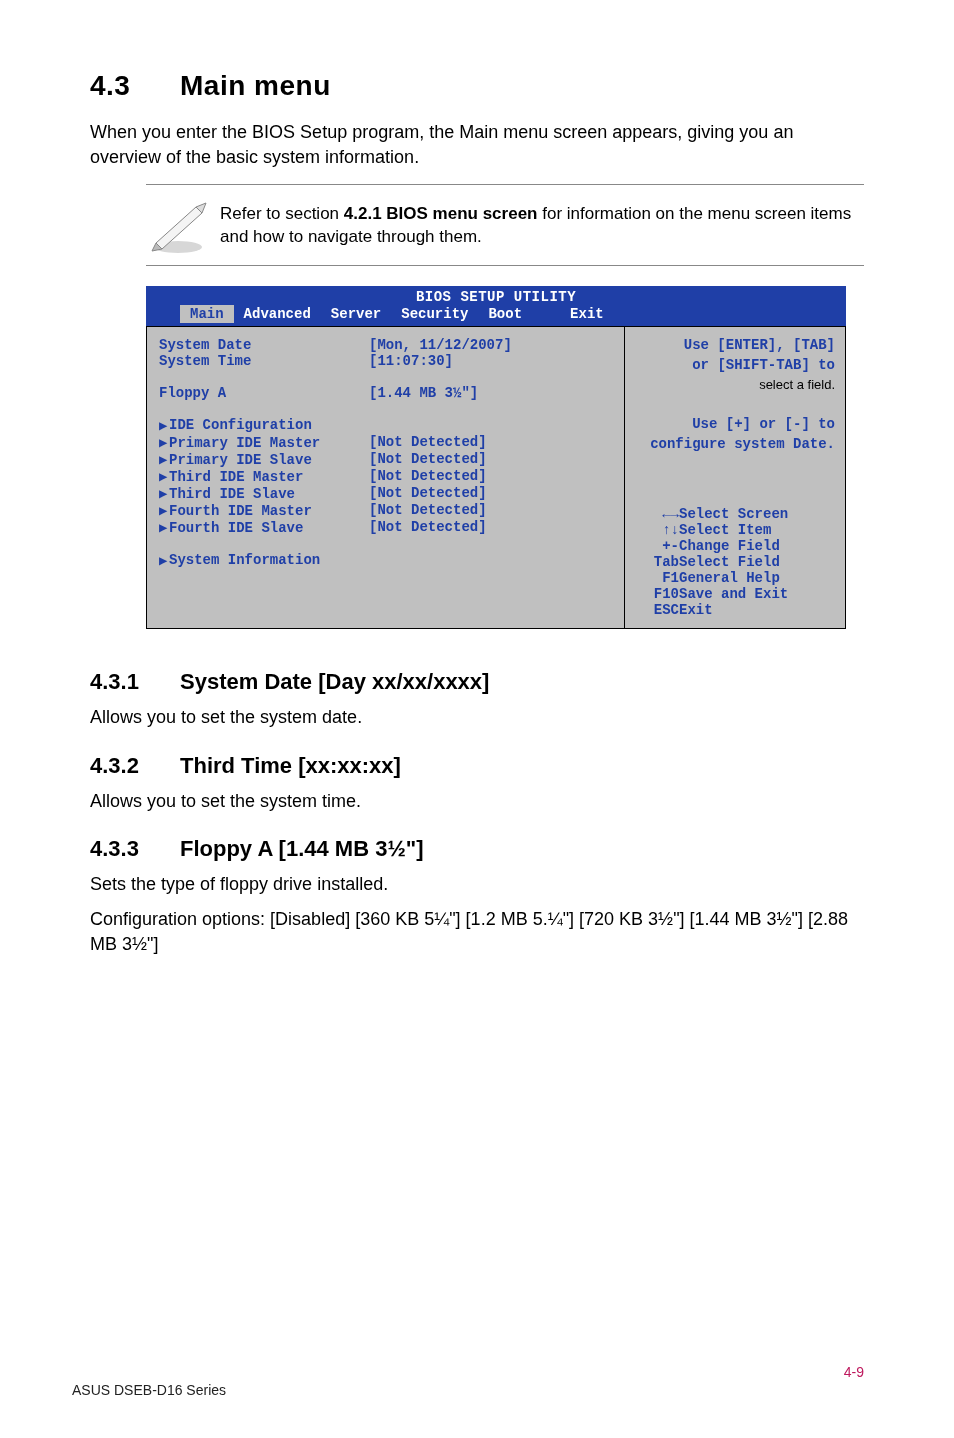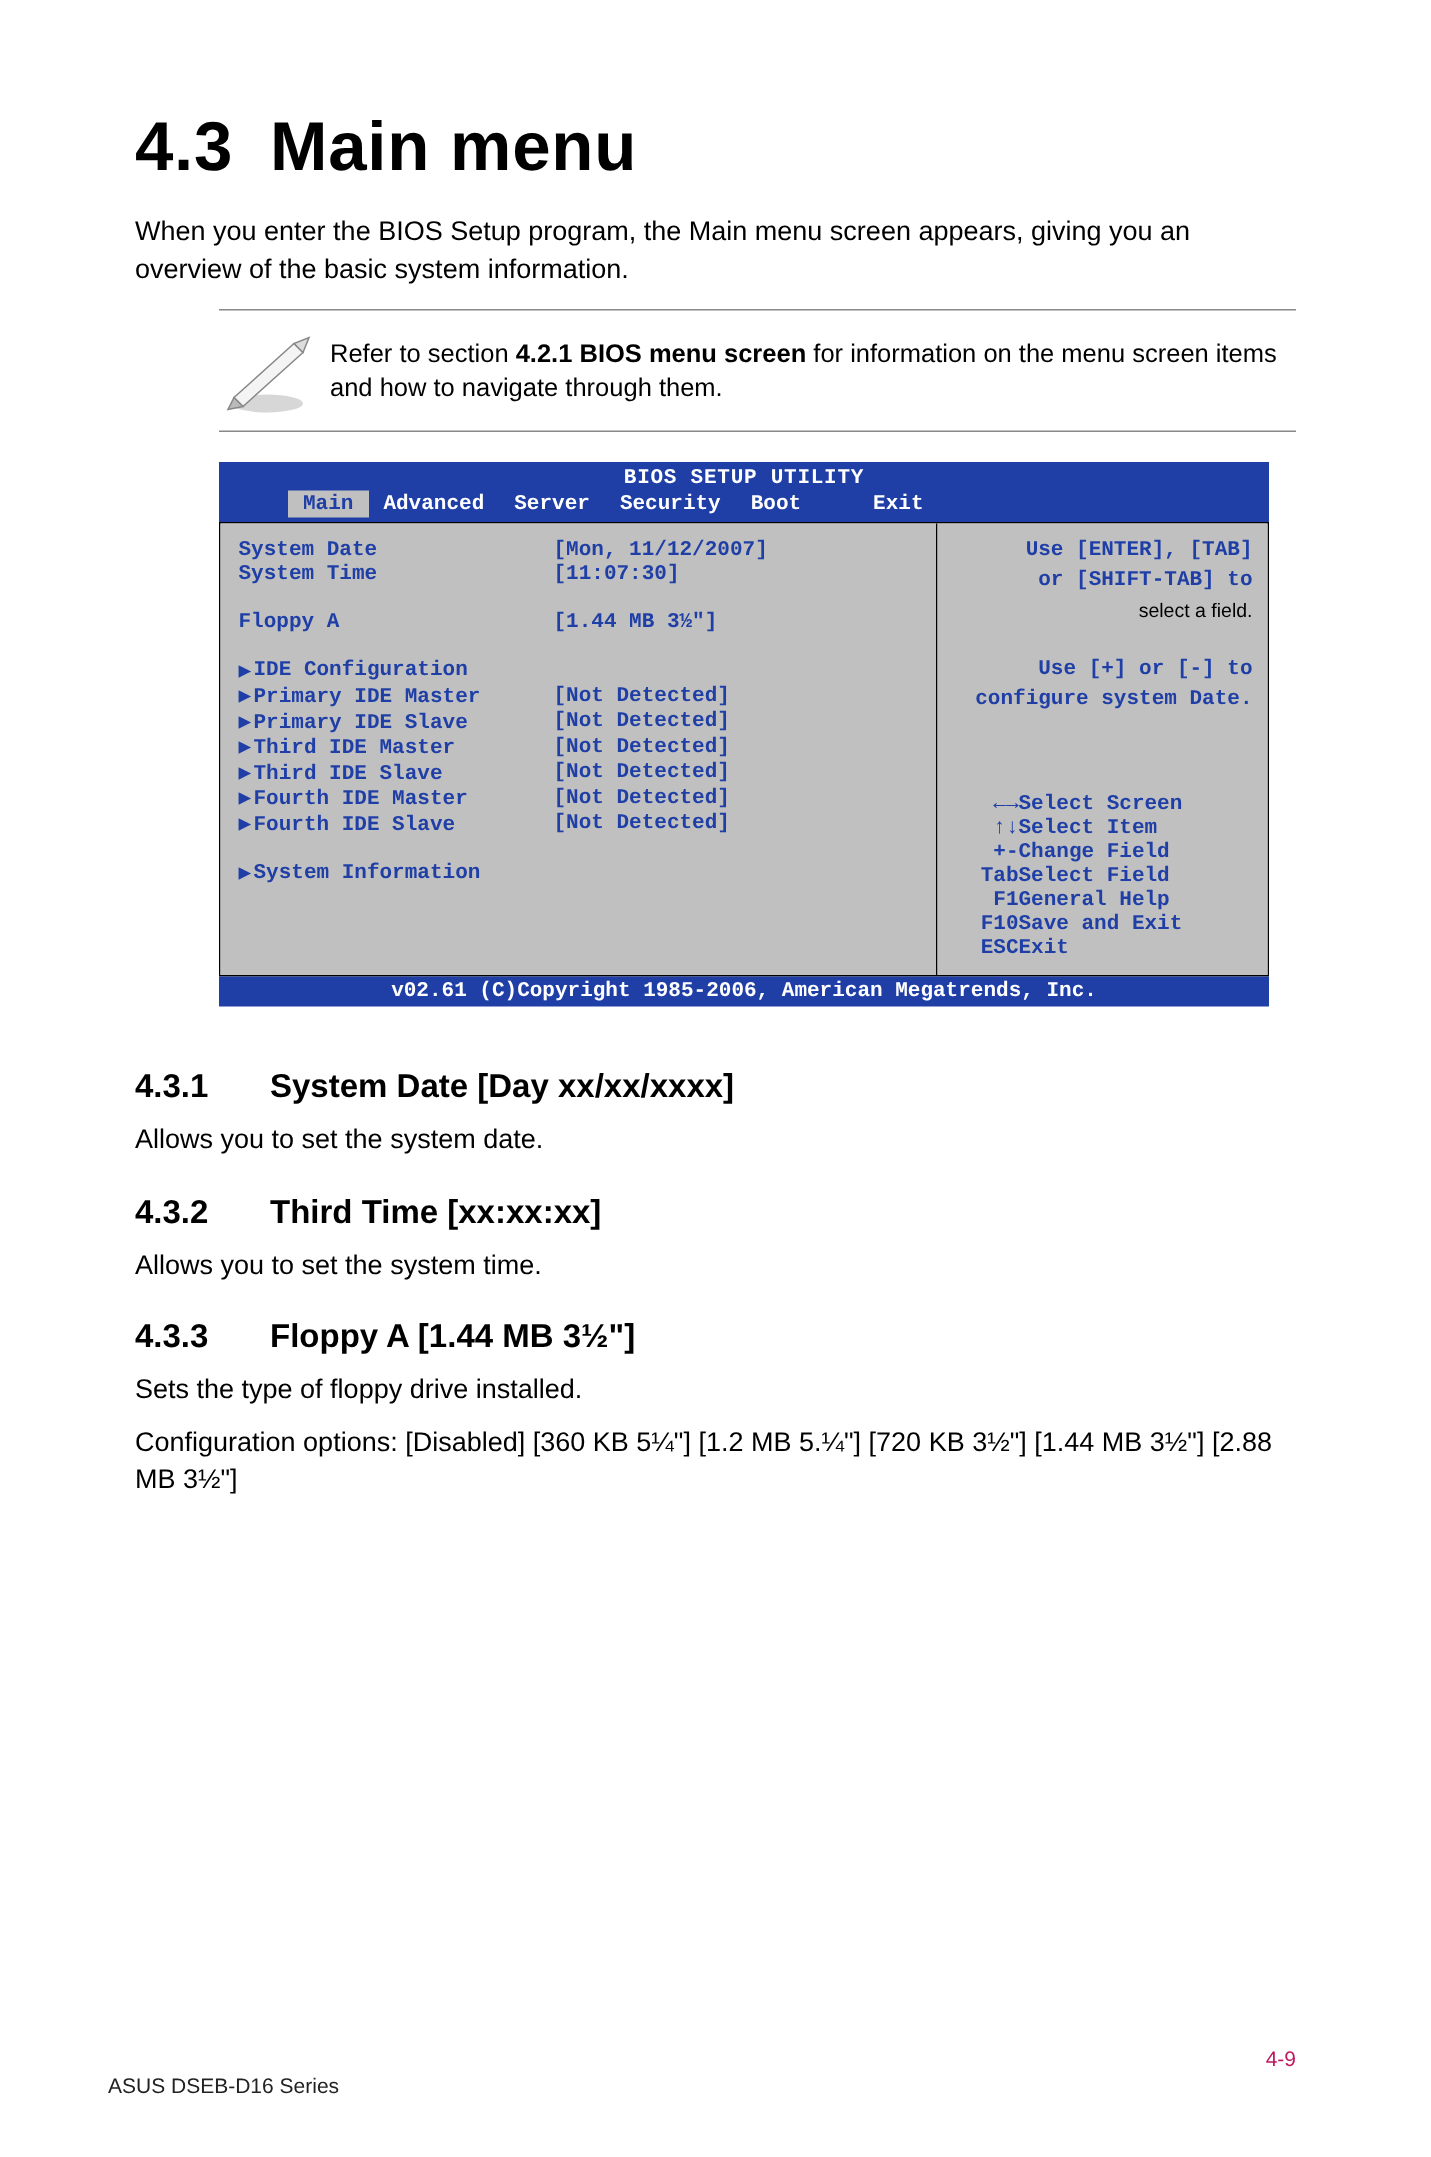--- a/index.html
+++ b/index.html
@@ -1,31 +1,31 @@
 <!DOCTYPE html>
 <html><head>
 <meta charset="utf-8">
 <style>
   * { box-sizing: border-box; margin: 0; padding: 0; }
   html, body { width: 954px; height: 1438px; background: #fff; font-family: Arial, Helvetica, sans-serif; color: #000; }
   .page { padding: 70px 90px 0 90px; }
-  h1 { font-size: 46px; font-weight: 700; margin-bottom: 18px; letter-spacing: 0.5px; }
+  h1 { font-size: 28px; font-weight: 700; margin-bottom: 18px; letter-spacing: 0.5px; }
   .h1-num { display: inline-block; width: 90px; }
   p.body { font-size: 18px; line-height: 1.4; margin-bottom: 10px; }
   .note-wrap { margin: 14px 0 14px 56px; border-top: 1px solid #888; border-bottom: 1px solid #888; padding: 8px 0; display: flex; align-items: center; }
   .note-icon { width: 64px; height: 64px; flex: 0 0 auto; margin-right: 10px; position: relative; }
   .note-icon svg { width: 64px; height: 64px; }
   .note-text { font-size: 17px; line-height: 1.4; }
   .note-text b { font-weight: 700; }
 
   
   .bios { margin: 20px 0 40px 56px; width: 700px; font-family: "Courier New", monospace; font-size: 14px; font-weight: 700; border-radius: 25px; }
   .bios-head { background: #1f3fa7; color: #fff; padding: 3px 0; }
   .bios-title { text-align: center; letter-spacing: 0.5px; }
-  .bios-tabs { display: flex; padding-left: 34px; margin-left: 12px; }
+  .bios-tabs { display: flex; padding-left: 34px; }
   .bios-tab { padding: 1px 10px; color: #fff; }
   .bios-tab.sel { background: #c0c0c0; color: #1f3fa7; }
   .bios-body { display: flex; border: 1px solid #000; }
   .bios-left { flex: 1 1 auto; background: #c0c0c0; color: #1f3fa7; padding: 10px 12px; border-right: 1px solid #000; min-height: 290px; }
   .bios-right { width: 220px; background: #c0c0c0; color: #1f3fa7; padding: 10px 10px; text-align: right; }
   .bios-row { display: flex; }
   .bios-label { width: 210px; white-space: pre; }
   .bios-val { }
   .tri { display: inline-block; width: 10px; }
   .bios-right .hint { margin-bottom: 4px; }
@@ -164,21 +164,20 @@
                 <span class="kk">F10</span>
                 <span>Save and Exit</span>
               </div>
           <div class="krow">
                 <span class="kk">ESC</span>
                 <span>Exit</span>
               </div>
         </div>
       </div>
     </div>
-    <div class="bios-foot">v02.61 (C)Copyright 1985-2006, American Megatrends, Inc.</div>
   </div>
 
   <h2><span class="h2-num">4.3.1</span><span>System Date [Day xx/xx/xxxx]</span></h2>
   <p class="sec-text">Allows you to set the system date.</p>
 
   <h2><span class="h2-num">4.3.2</span><span>Third Time [xx:xx:xx]</span></h2>
   <p class="sec-text">Allows you to set the system time.</p>
 
   <h2><span class="h2-num">4.3.3</span><span>Floppy A [1.44 MB 3½"]</span></h2>
   <p class="body">Sets the type of floppy drive installed.</p>

